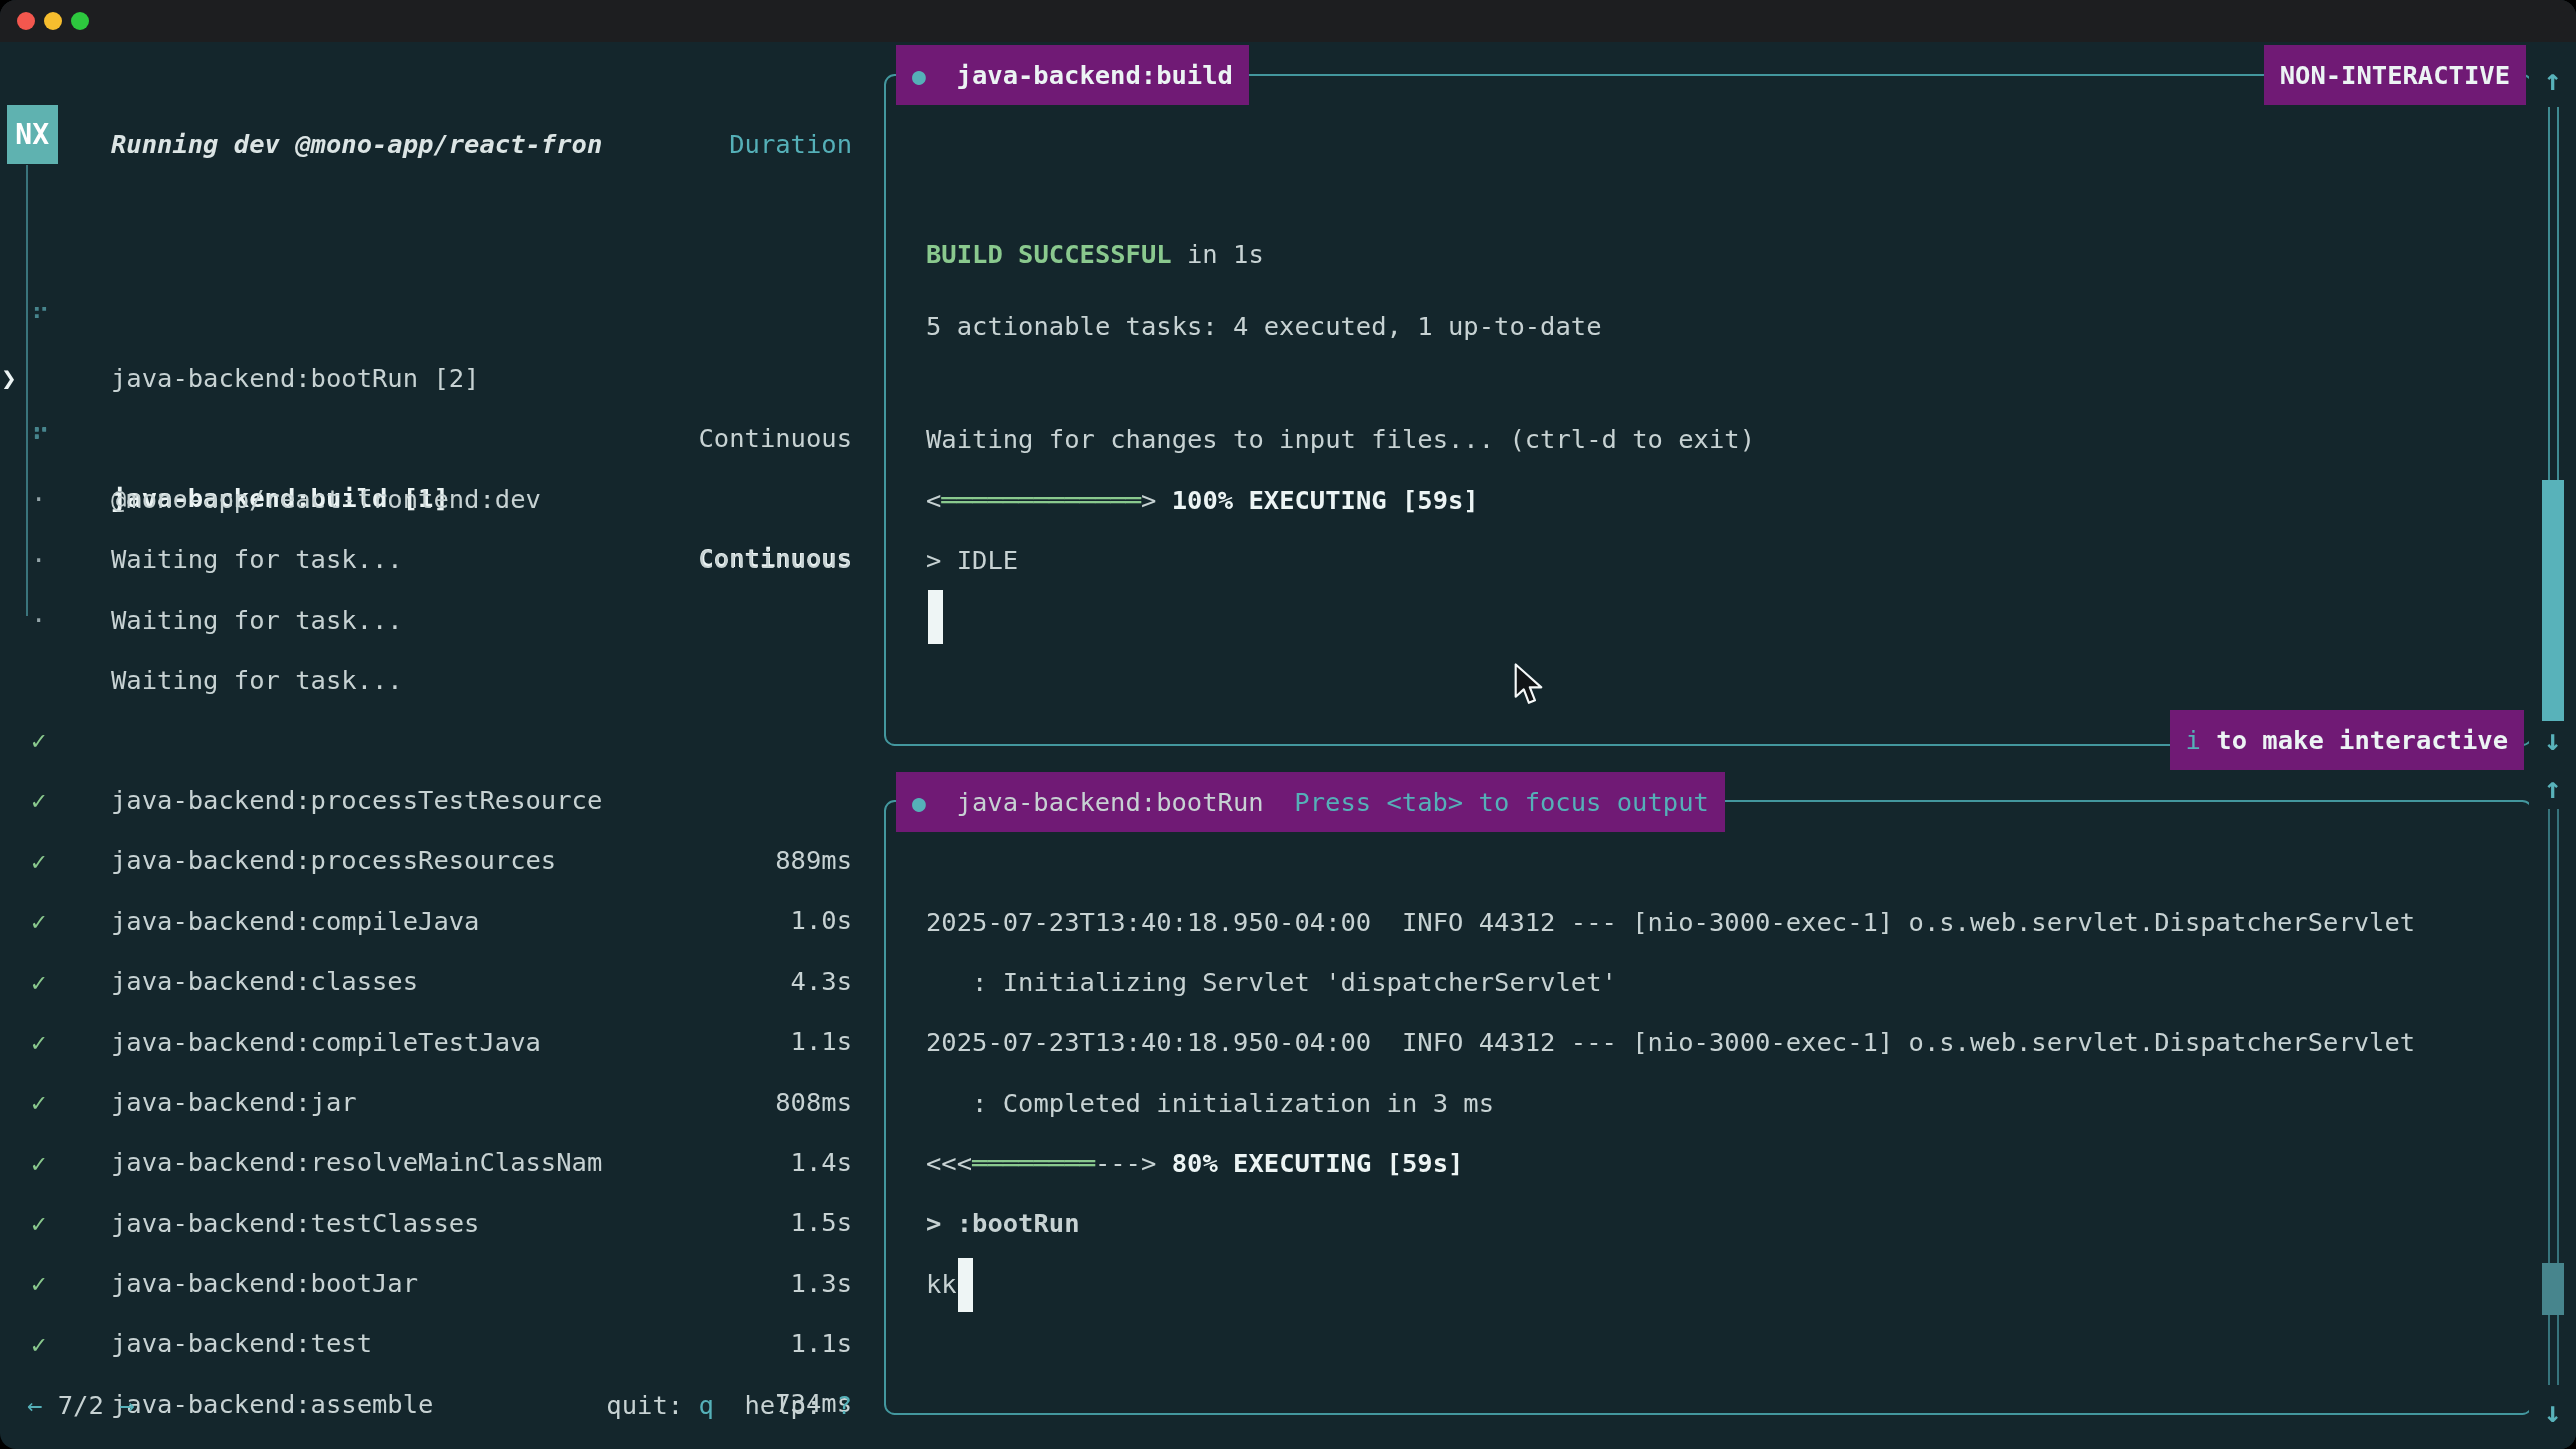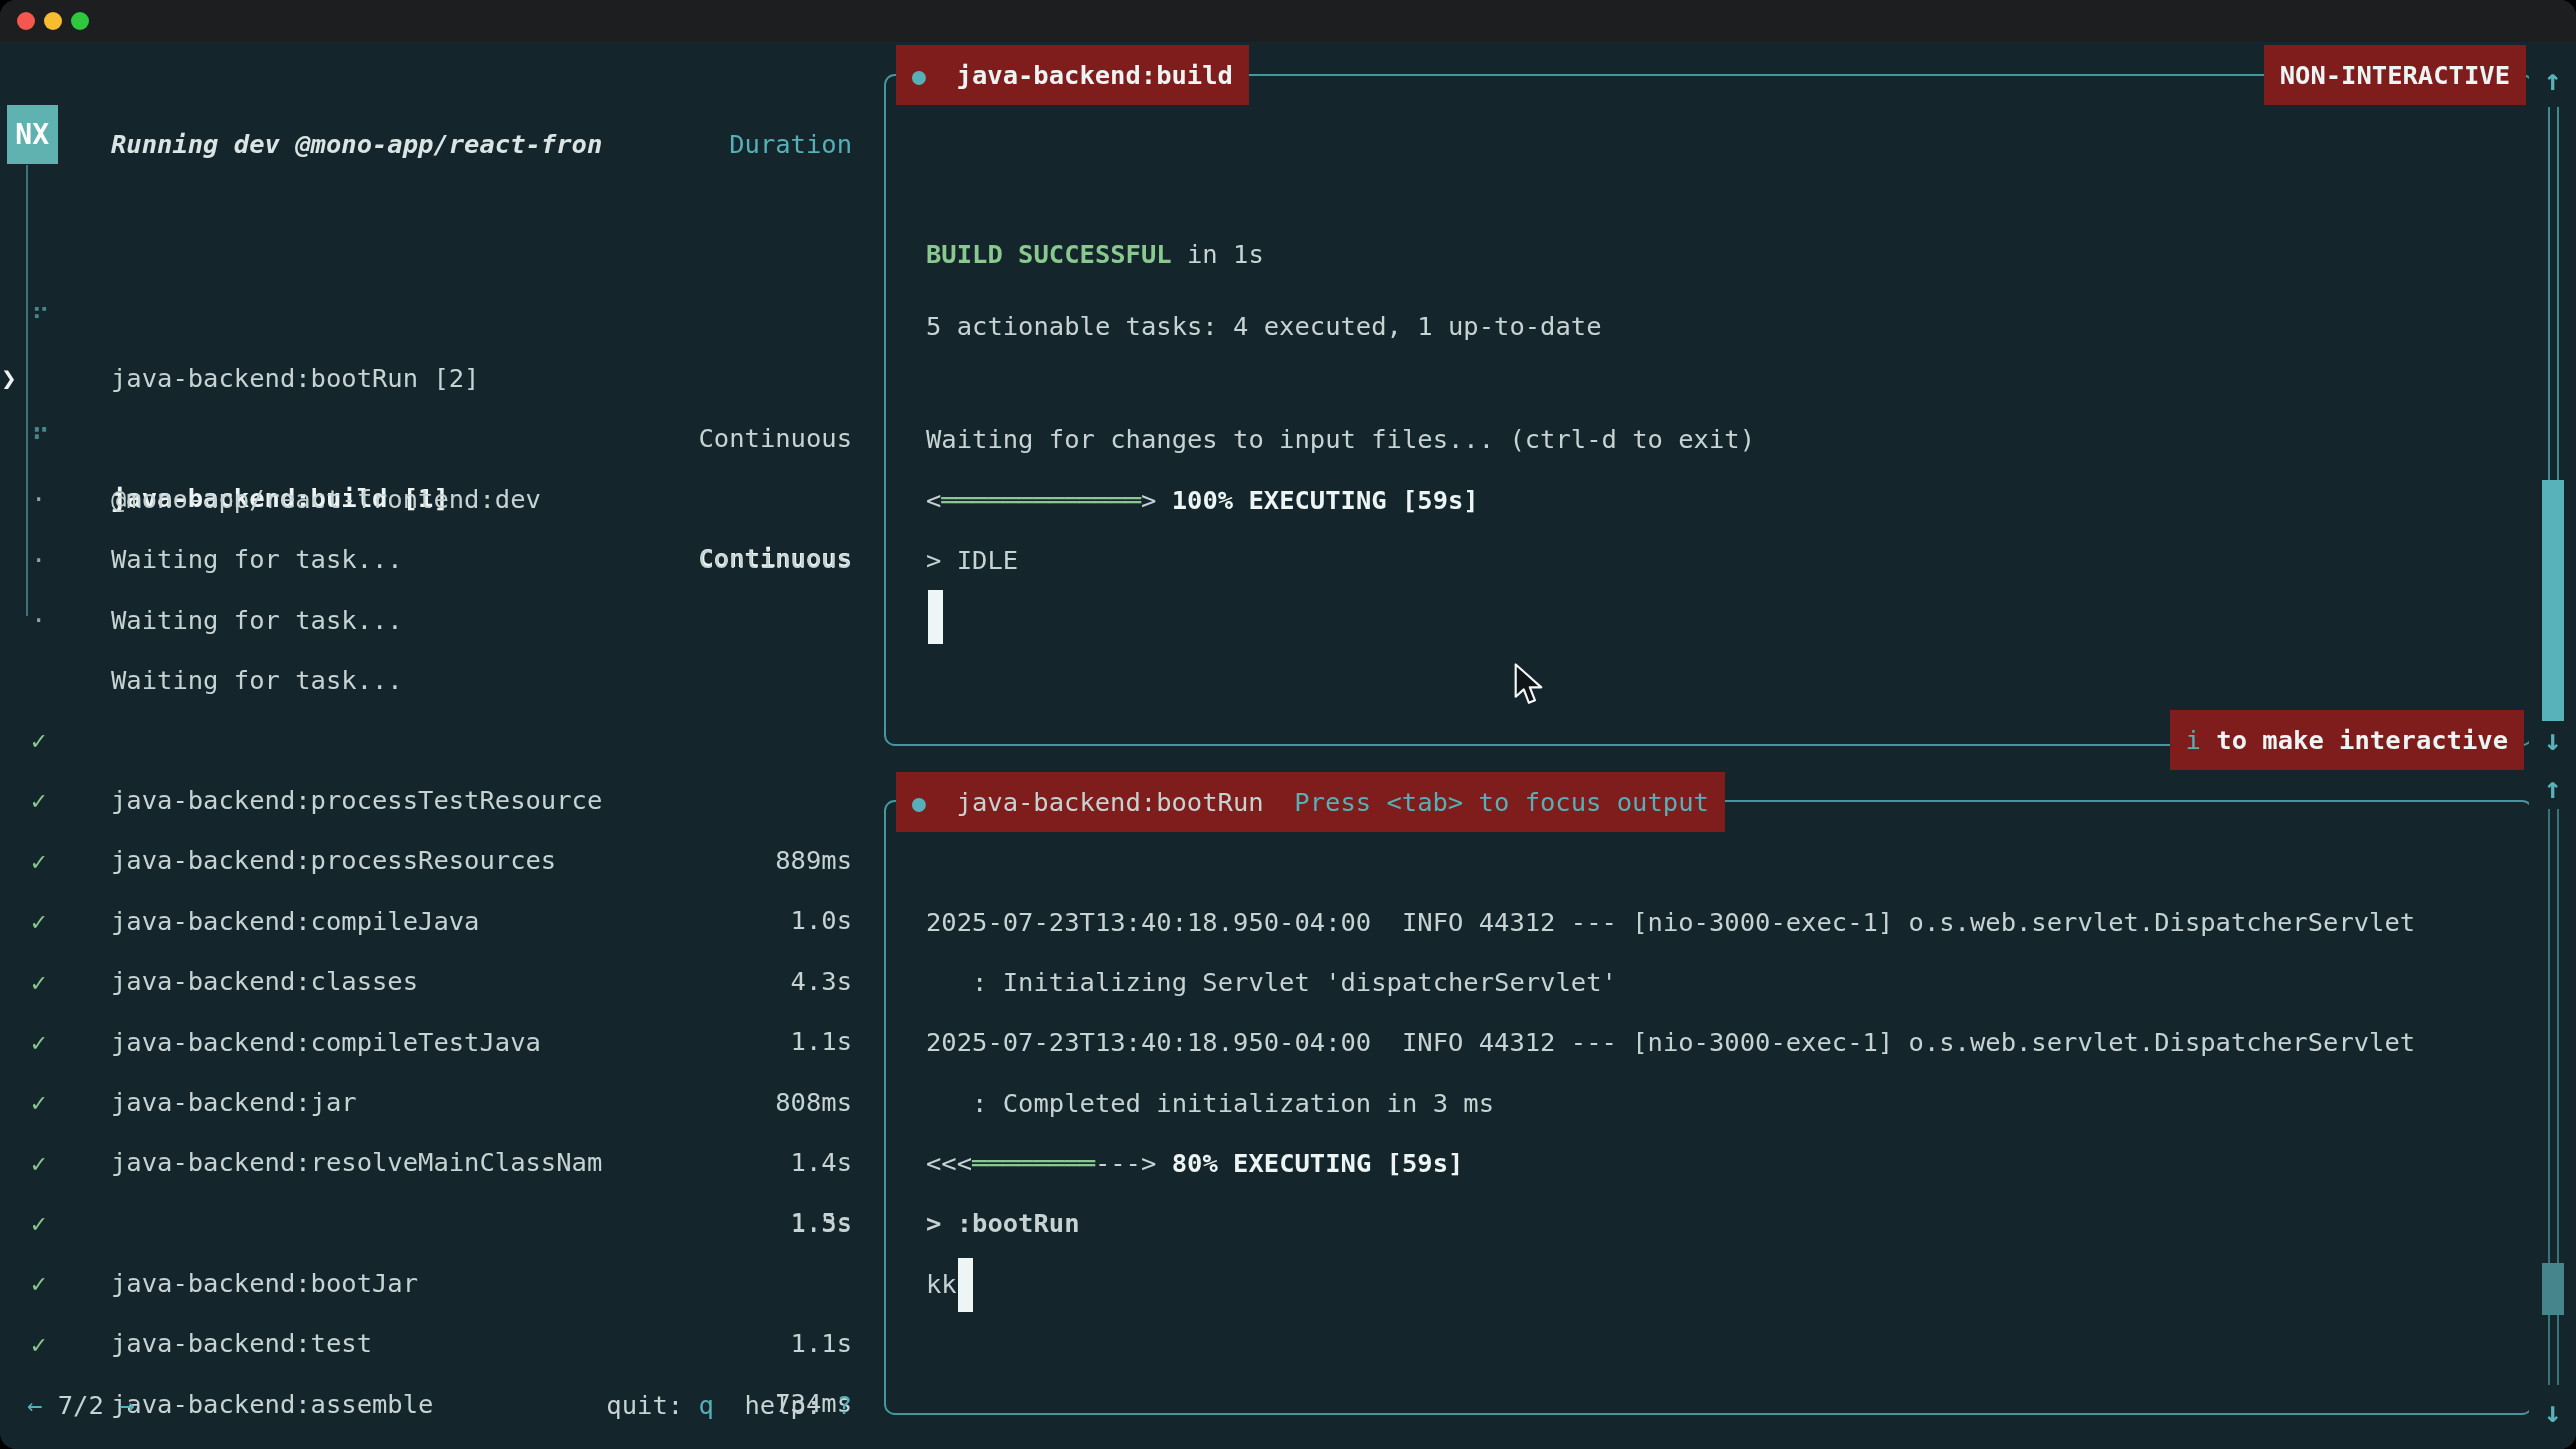--- a/index.html
+++ b/index.html
@@ -29,21 +29,21 @@
   .srow .icon{position:absolute;left:31px;}
   .srow .sel{position:absolute;left:1.3px;}
   .srow .lbl{position:absolute;left:111px;}
   .srow .dur{position:absolute;right:0px;}
 
   
   .panel{position:absolute;border:2px solid #43979e;border-radius:10.7px;background:transparent;}
   #top-panel{left:884px;top:74px;width:1645px;height:668px;}
   #bottom-panel{left:884px;top:800px;width:1645px;height:611px;}
   .right-cover{position:absolute;left:2529px;top:42px;width:47px;height:1407px;background:#14262c;}
-  .hdr{position:absolute;height:60px;line-height:60px;background:#7f1d1d;padding:0 16px;white-space:pre;}
+  .hdr{position:absolute;height:60px;line-height:60px;background:#701a75;padding:0 16px;white-space:pre;}
   .bullet{color:#55b0b8;font-size:23px;}
 
   
   .sb-arrow{position:absolute;left:2534px;width:38px;text-align:center;height:60px;line-height:60px;
             color:#58b2ba;font-weight:bold;font-size:29.5px;}
   .sb-track{position:absolute;left:2548px;width:6.7px;border-left:2px solid #3f8b92;border-right:2px solid #3f8b92;}
   .sb-thumb{position:absolute;left:2542px;width:21.5px;}
 
   .cursor{position:absolute;width:14.8px;height:54px;background:#eef5f5;}
 
@@ -123,20 +123,21 @@
       <span class="lbl">java-backend:jar</span>
       <span class="dur">1.4s</span>
     </div>
     <div class="row srow" style="top:1012px;">
       <span class="icon green">✓</span>
       <span class="lbl">java-backend:resolveMainClassNam</span>
       <span class="dur">1.5s</span>
     </div>
     <div class="row srow" style="top:1073px;">
       <span class="icon green">✓</span>
+      <span class="lbl">java-backend:testClasses</span>
       <span class="dur">1.3s</span>
     </div>
     <div class="row srow" style="top:1133px;">
       <span class="icon green">✓</span>
       <span class="lbl">java-backend:bootJar</span>
       <span class="dur">1.1s</span>
     </div>
     <div class="row srow" style="top:1193px;">
       <span class="icon green">✓</span>
       <span class="lbl">java-backend:test</span>

